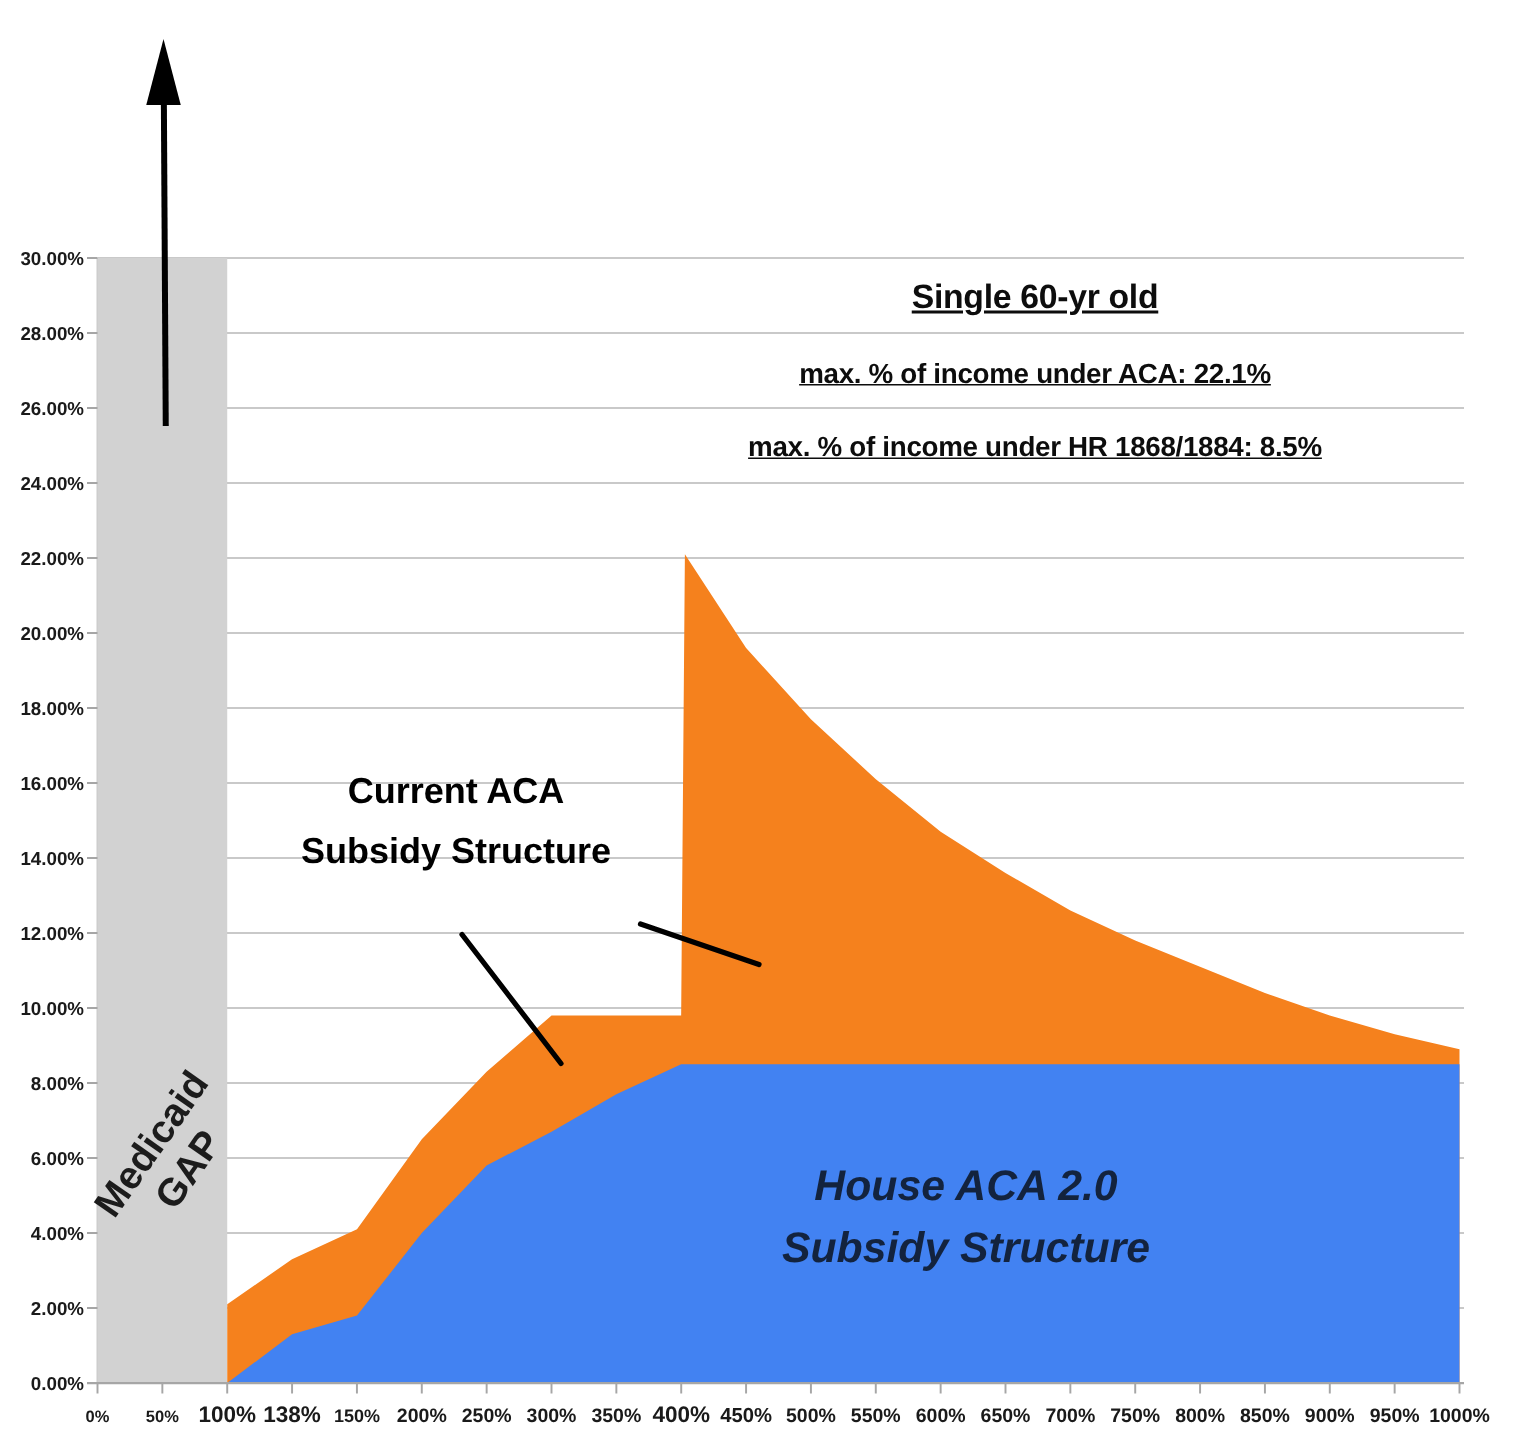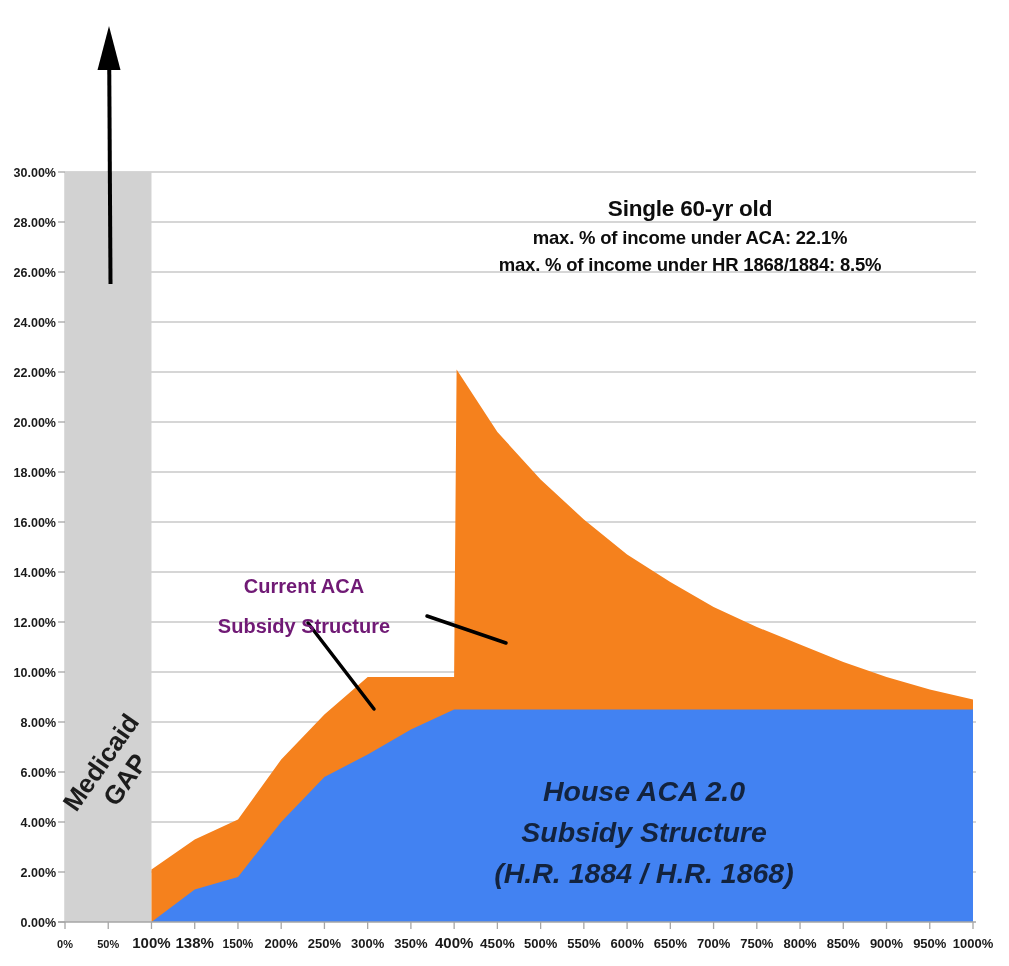--- a/index.html
+++ b/index.html
@@ -2,24 +2,24 @@
 <html><head>
 <meta charset="utf-8">
 <style>
   html,body{margin:0;padding:0;background:#ffffff;}
   #chart-root{
     position:relative;width:1009px;height:966px;background:#ffffff;overflow:hidden;
     font-family:"Liberation Sans","DejaVu Sans",sans-serif;
   }
   #plot-svg{position:absolute;left:0;top:0;}
   .overlay{position:absolute;text-align:center;font-weight:bold;color:#0d0d0d;}
-  #annotation-block{left:394px;top:194px;width:592px;}
+  #annotation-block{left:394px;top:183px;width:592px;text-decoration:underline;}
   .ann-big{font-size:22.5px;line-height:30px;letter-spacing:-0.2px;}
-  .ann-small{font-size:18.5px;line-height:27px;letter-spacing:-0.2px;}
-  #current-aca-label{left:144px;top:566px;width:320px;font-size:20px;line-height:40px;color:#701a75;}
+  .ann-small{font-size:18.5px;line-height:27px;letter-spacing:-0.2px;margin-top:22px;}
+  #current-aca-label{left:144px;top:508px;width:320px;font-size:24px;line-height:40px;color:#000000;}
   #house-label{left:449px;top:771px;width:390px;font-size:28.5px;line-height:41px;color:#13233e;font-style:italic;}
   #medicaid-label{
     left:28px;top:741px;width:170px;font-size:26px;line-height:30px;color:#1c1c1c;
     transform:rotate(-55deg);transform-origin:center center;
   }
 </style>
 </head>
 <body>
 
 <div id="chart-root">
@@ -145,21 +145,20 @@
   </div>
 
   <div class="overlay" id="current-aca-label">
     <div>Current ACA</div>
     <div>Subsidy Structure</div>
   </div>
 
   <div class="overlay" id="house-label">
     <div>House ACA 2.0</div>
     <div>Subsidy Structure</div>
-    <div>(H.R. 1884 / H.R. 1868)</div>
   </div>
 
   <div class="overlay" id="medicaid-label">
     <div>Medicaid</div>
     <div>GAP</div>
   </div>
 
 </div>
 
 </body></html>

